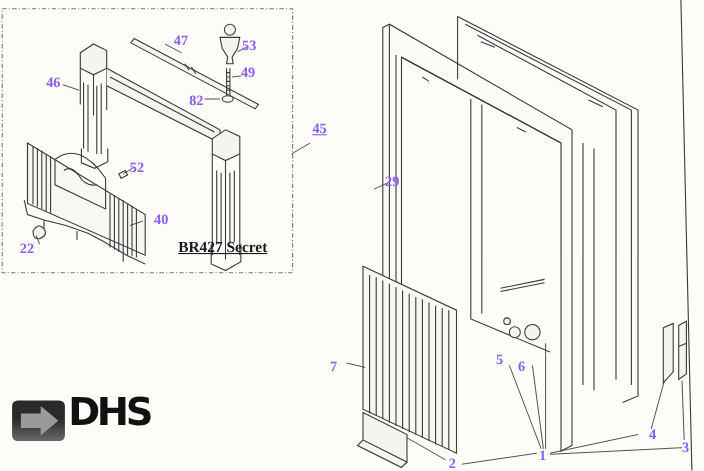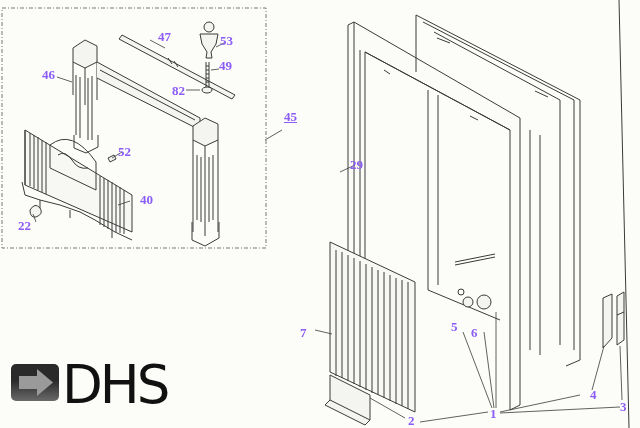--- a/index.html
+++ b/index.html
@@ -7,21 +7,21 @@
          font-family: "Liberation Serif", "DejaVu Serif", serif; }
   .stage { position:absolute; left:0; top:0; width:640px; height:428px; background:#fcfcf9; }
   svg.drawing { position:absolute; left:0; top:0; }
   .lbl { position:absolute; font-weight:bold; font-size:13px; color:#8b5cf6; line-height:1; }
   .subtitle { position:absolute; left:162px; top:218px; font-weight:bold; font-size:14px;
               color:#1a1a1a; text-decoration:underline; }
   .logo { position:absolute; left:11px; top:364px; width:172px; height:38px; }
   .logo-mark { position:absolute; left:0; top:0; width:48px; height:37px; border-radius:5px;
                background:linear-gradient(#2a2a2a 0%, #2a2a2a 45%, #6a6a6a 100%); }
   .logo-text { position:absolute; left:51px; top:-6px; font-family:"DejaVu Sans","Liberation Sans",sans-serif;
-               font-weight:normal; font-size:53px; letter-spacing:-3px; color:#111; line-height:1; }
+               font-weight:bold; font-size:35px; letter-spacing:-3px; color:#111; line-height:1; }
 </style>
 </head>
 <body>
 
 <div class="stage">
 
   <svg class="drawing" width="640" height="428" viewBox="0 0 640 428">
     <g fill="none" stroke="#3a3a3a" stroke-width="1">
 
       <rect x="2" y="8" width="264" height="240" stroke-dasharray="4,2,1,2" stroke="#777"></rect>
@@ -133,20 +133,21 @@
 
   <span class="lbl" style="left:42px;top:68px;">46</span>
   <span class="lbl" style="left:158px;top:30px;">47</span>
   <span class="lbl" style="left:172px;top:84px;">82</span>
   <span class="lbl" style="left:219px;top:59px;">49</span>
   <span class="lbl" style="left:140px;top:193px;">40</span>
   <span class="lbl" style="left:18px;top:219px;">22</span>
   <span class="lbl" style="left:118px;top:145px;">52</span>
   <span class="lbl" style="left:220px;top:34px;text-align:center;">53</span>
   <span class="lbl" style="left:284px;top:110px;text-decoration:underline;">45</span>
+  <span class="subtitle">BR427 Secret</span>
 
   <span class="lbl" style="left:322px;top:158px;margin-left:28px;">29</span>
   <span class="lbl" style="left:300px;top:326px;">7</span>
   <span class="lbl" style="left:451px;top:320px;">5</span>
   <span class="lbl" style="left:471px;top:326px;">6</span>
   <span class="lbl" style="left:490px;top:407px;">1</span>
   <span class="lbl" style="left:408px;top:414px;">2</span>
   <span class="lbl" style="left:620px;top:400px;">3</span>
   <span class="lbl" style="left:590px;top:388px;">4</span>
 

